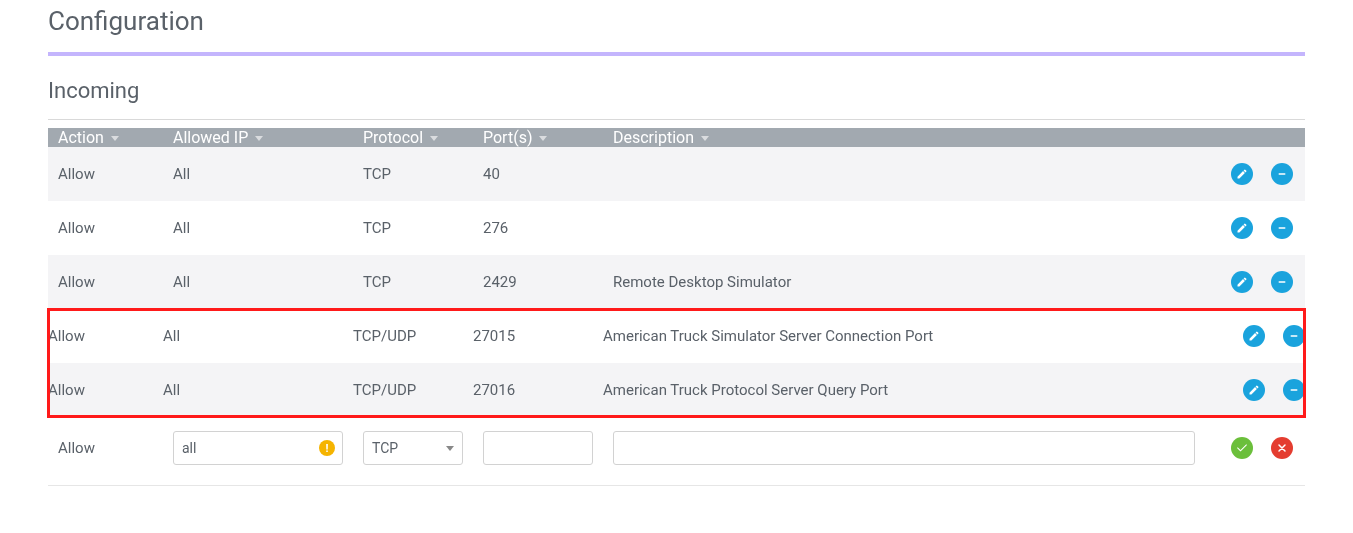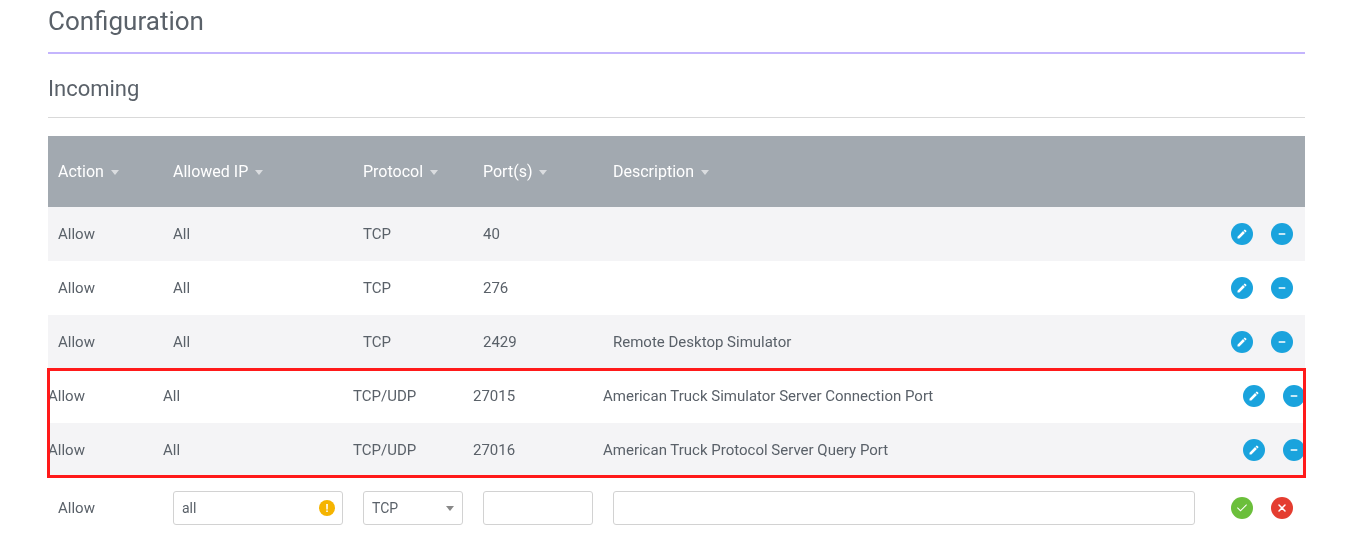--- a/index.html
+++ b/index.html
@@ -9,40 +9,40 @@
     color: #5a6169;
     font-size: 15px;
     padding: 0 48px;
     width: 1353px;
   }
   .page-title {
     font-size: 26px;
     font-weight: 400;
     color: #5a6169;
     padding: 6px 0 16px 0;
-    border-bottom: 2px solid #c4b5fd;
+    border-bottom: 4px solid #c4b5fd;
   }
   .section-title {
     font-size: 22px;
     font-weight: 400;
     color: #5a6169;
     padding: 22px 0 16px 0;
     border-bottom: 1px solid #d9d9d9;
-    margin-bottom: 18px;
+    margin-bottom: 8px;
   }
   .table {
     width: 100%;
     border-collapse: collapse;
   }
   .table thead th {
     background: #a2a9b0;
     color: #fff;
     font-weight: 400;
     text-align: left;
-    padding: 26px 10px;
+    padding: 0 10px;
     font-size: 16px;
   }
   .table thead th .sort-caret {
     display: inline-block;
     margin-left: 3px;
     vertical-align: middle;
     width: 0; height: 0;
     border-left: 4px solid transparent;
     border-right: 4px solid transparent;
     border-top: 5px solid rgba(255,255,255,0.6);

